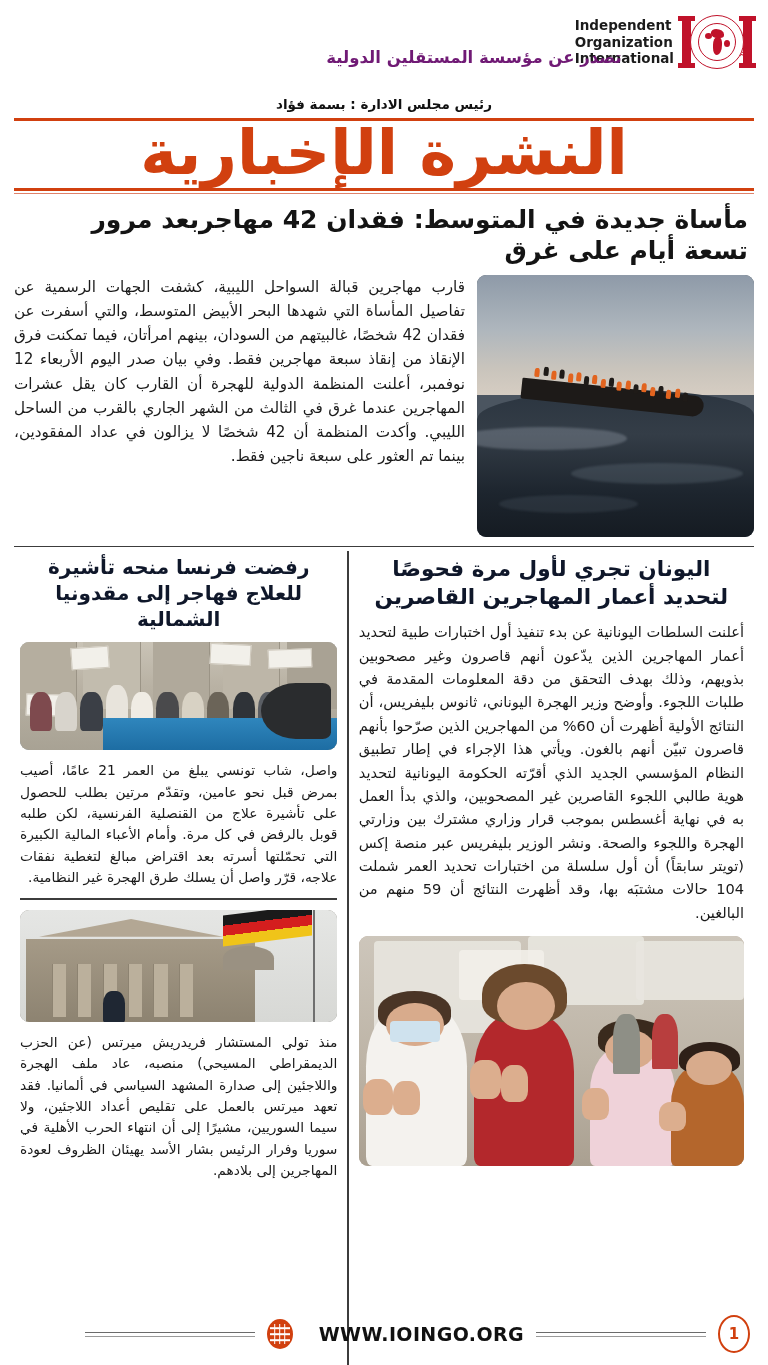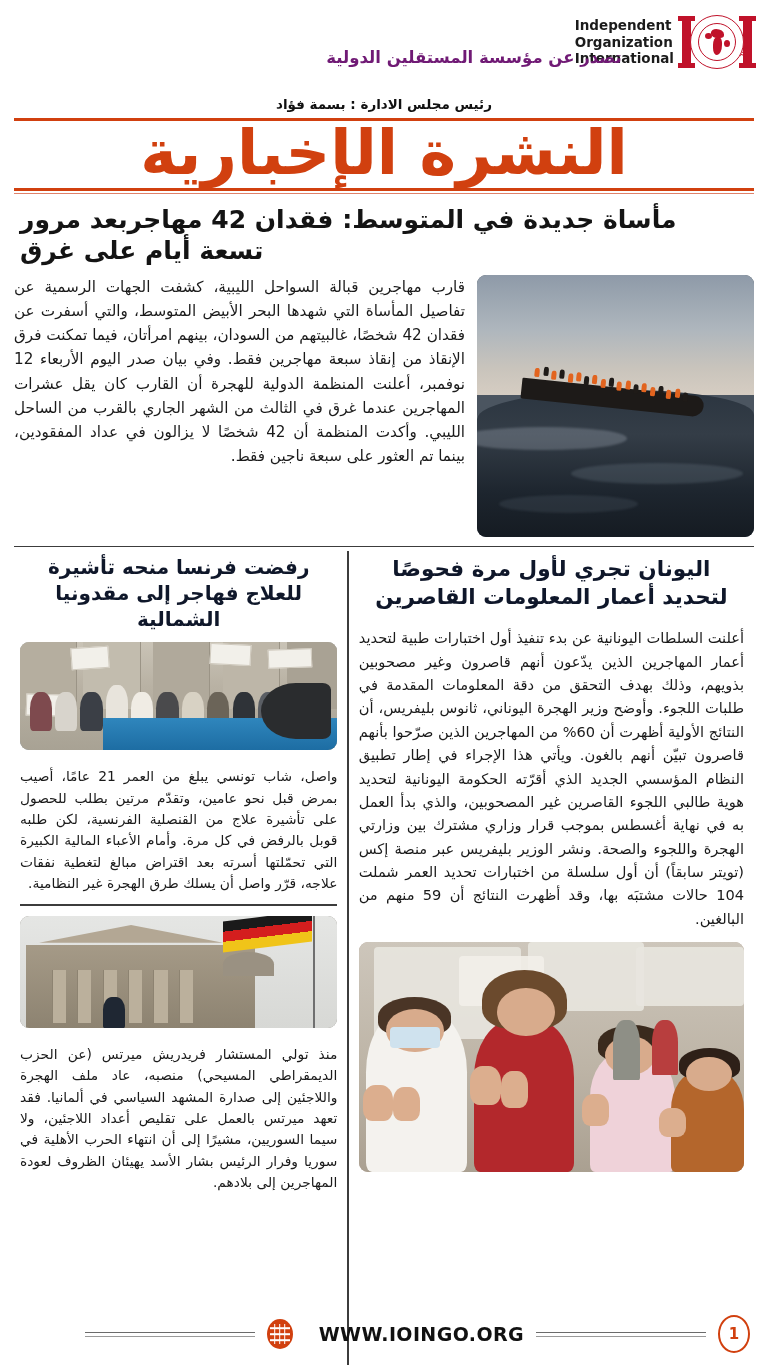--- a/index.html
+++ b/index.html
@@ -201,21 +201,21 @@
   .banner-title {
     font-size: 62px;
     line-height: 0.96;
     font-weight: 900;
     color: #d1400f;
     letter-spacing: -1px;
   }
 
   
   .lead-head {
-    text-align: left;
+    text-align: right;
     font-size: 25px;
     line-height: 1.26;
     font-weight: 900;
     color: #141414;
     padding: 10px 6px 8px 6px;
     letter-spacing: -0.5px;
   }
 
   
   .lead-story {
@@ -278,21 +278,21 @@
   }
   .sub-head.big { font-size: 21.5px; }
   .sub-head.mid { font-size: 20px; }
 
   .body-text {
     font-size: 14.6px;
     line-height: 1.6;
     color: #1a1a1a;
     text-align: justify;
     direction: rtl;
-    margin-top: 16px;
+    margin-top: 10px;
   }
   .body-text.sm {
     font-size: 13.8px;
     line-height: 1.55;
   }
 
   .thumb {
     width: 100%;
     border-radius: 9px;
     overflow: hidden;
@@ -625,21 +625,21 @@
       </div>
     </div>
     <div class="lead-text">قارب مهاجرين قبالة السواحل الليبية، كشفت الجهات الرسمية عن تفاصيل المأساة التي شهدها البحر الأبيض المتوسط، والتي أسفرت عن فقدان 42 شخصًا، غالبيتهم من السودان، بينهم امرأتان، فيما تمكنت فرق الإنقاذ من إنقاذ سبعة مهاجرين فقط. وفي بيان صدر اليوم الأربعاء 12 نوفمبر، أعلنت المنظمة الدولية للهجرة أن القارب كان يقل عشرات المهاجرين عندما غرق في الثالث من الشهر الجاري بالقرب من الساحل الليبي. وأكدت المنظمة أن 42 شخصًا لا يزالون في عداد المفقودين، بينما تم العثور على سبعة ناجين فقط.</div>
   </div>
 
   <div class="hr-dark"></div>
 
   <div class="cols">
 
     <div class="col-left">
-      <div class="sub-head big">اليونان تجري لأول مرة فحوصًا لتحديد أعمار المعلومات القاصرين</div>
+      <div class="sub-head big">اليونان تجري لأول مرة فحوصًا لتحديد أعمار المهاجرين القاصرين</div>
       <div class="body-text">أعلنت السلطات اليونانية عن بدء تنفيذ أول اختبارات طبية لتحديد أعمار المهاجرين الذين يدّعون أنهم قاصرون وغير مصحوبين بذويهم، وذلك بهدف التحقق من دقة المعلومات المقدمة في طلبات اللجوء. وأوضح وزير الهجرة اليوناني، ثانوس بليفريس، أن النتائج الأولية أظهرت أن 60% من المهاجرين الذين صرّحوا بأنهم قاصرون تبيّن أنهم بالغون. ويأتي هذا الإجراء في إطار تطبيق النظام المؤسسي الجديد الذي أقرّته الحكومة اليونانية لتحديد هوية طالبي اللجوء القاصرين غير المصحوبين، والذي بدأ العمل به في نهاية أغسطس بموجب قرار وزاري مشترك بين وزارتي الهجرة واللجوء والصحة. ونشر الوزير بليفريس عبر منصة إكس (تويتر سابقاً) أن أول سلسلة من اختبارات تحديد العمر شملت 104 حالات مشتبَه بها، وقد أظهرت النتائج أن 59 منهم من البالغين.</div>
       <div class="thumb kids">
         <div class="ph">
           <div class="kd-bg"></div>
           <div class="kd-tent" style="left:4%;top:2%;width:38%;height:40%;"></div>
           <div class="kd-tent" style="left:44%;top:0%;width:30%;height:30%;"></div>
           <div class="kd-tent" style="left:72%;top:2%;width:28%;height:26%;"></div>
           <div class="kd-tent" style="left:26%;top:6%;width:22%;height:22%;background:#f2efe9;"></div>
 
           <div class="kd-kid" style="left:2%;width:26%;height:70%;background:#f4f2ee;"></div>

